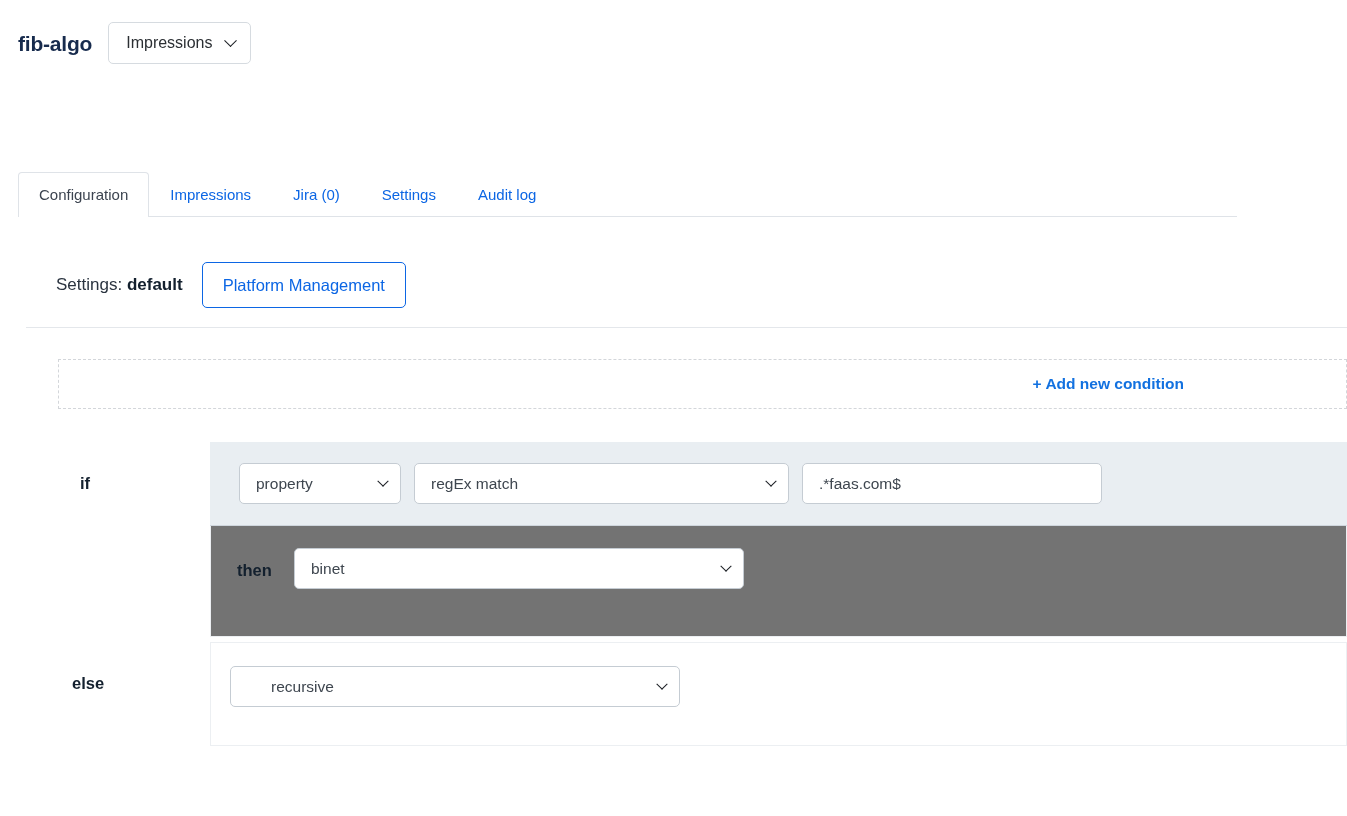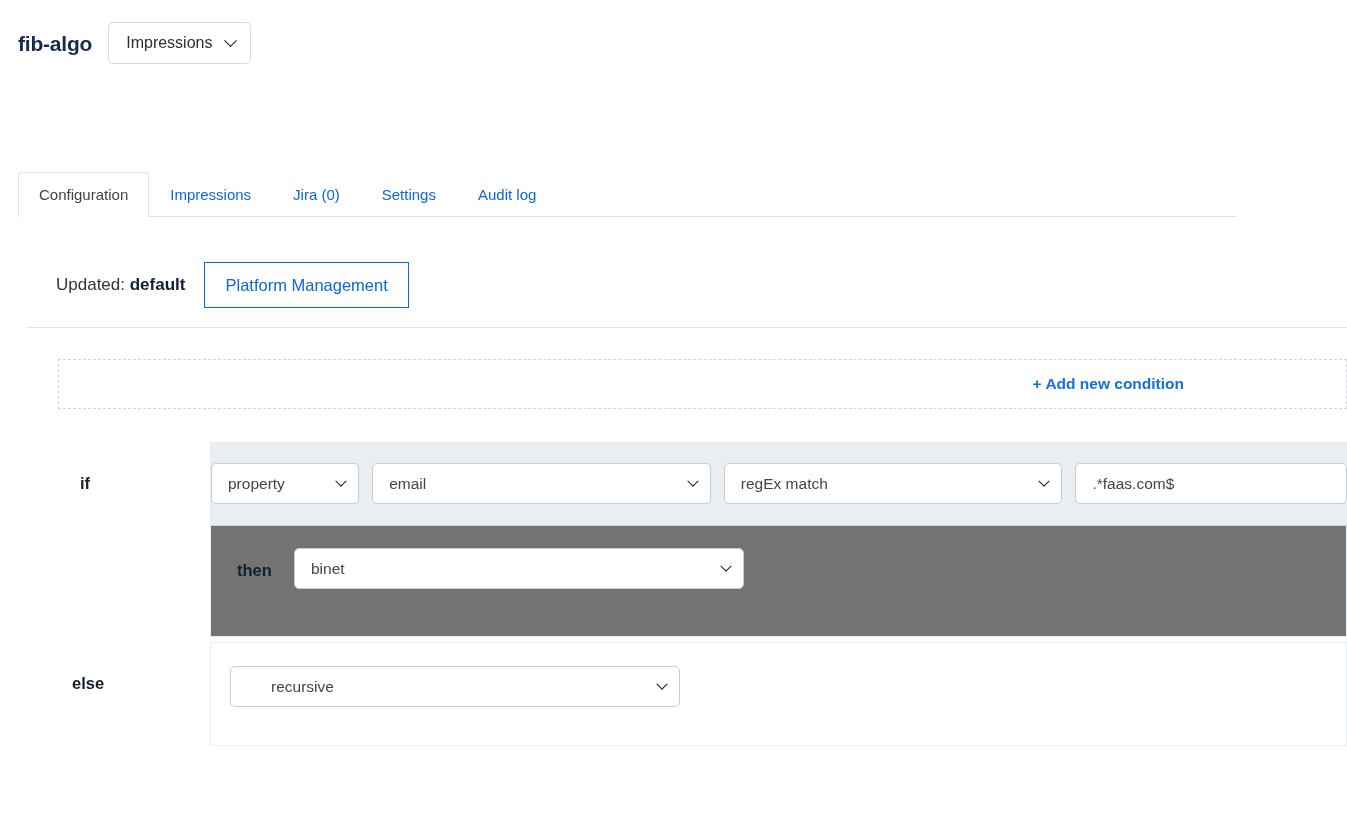--- a/index.html
+++ b/index.html
@@ -65,21 +65,21 @@
   
   .platform-row {
     position: absolute; left: 56px; top: 262px;
     display: flex; align-items: center; gap: 19px;
   }
   .platform-label { font-size: 17px; color: #2b3440; }
   .platform-label b { font-weight: bold; color: #13202e; }
   .platform-btn {
     height: 46px; padding: 0 20px;
     display: inline-flex; align-items: center;
-    border: 1.6px solid #0c66e4; border-radius: 0;
+    border: 1.6px solid #0c66e4; border-radius: 5px;
     background: #ffffff; color: #0c66e4;
     font-size: 16.5px; font-family: "Liberation Sans", sans-serif;
     cursor: pointer; white-space: nowrap;
   }
   .hr {
     position: absolute; left: 26px; top: 327px;
     width: 1321px; height: 1px; background: #e4e7eb;
   }
 
   
@@ -103,21 +103,21 @@
     position: absolute; left: 80px; top: 32px;
     font-size: 16.5px; font-weight: bold; color: #13202e;
   }
 
   .panel-grey {
     position: absolute; left: 210px; top: 0;
     width: 1137px; height: 84px;
     background: #e9eef2;
     border-bottom: 1px solid #cfd6dd;
     display: flex; align-items: center;
-    padding-left: 1px;
+    padding-left: 29px;
   }
   .panel-white {
     position: absolute; left: 210px; top: 84px;
     width: 1137px; height: 111px;
     background: #737373;
     border-left: 1px solid #eceff2;
     border-right: 1px solid #eceff2;
     border-bottom: 1px solid #eceff2;
   }
   .then-label {
@@ -195,43 +195,39 @@
     <div class="tab">
       <span>Settings</span>
     </div>
     <div class="tab">
       <span>Audit log</span>
     </div>
   </div>
 
   <div class="platform-row">
     <div class="platform-label">
-      <span>Updated:</span>
+      <span>Settings:</span>
       <b>default</b>
     </div>
     <div class="platform-btn">
       <span>Platform Management</span>
     </div>
   </div>
   <div class="hr"></div>
 
   <div class="add-box">
     <span class="add-link">+ Add new condition</span>
   </div>
 
   <div class="rule-block">
     <div class="if-row">
       <span class="if-label">if</span>
       <div class="panel-grey">
         <div class="ctl w-prop">
           <span class="val">property</span>
-          <span class="chev2"></span>
-        </div>
-        <div class="ctl w-field">
-          <span class="val">email</span>
           <span class="chev2"></span>
         </div>
         <div class="ctl w-op">
           <span class="val">regEx match</span>
           <span class="chev2"></span>
         </div>
         <div class="ctl input w-val">
           <span class="val">.*faas.com$</span>
         </div>
       </div>

